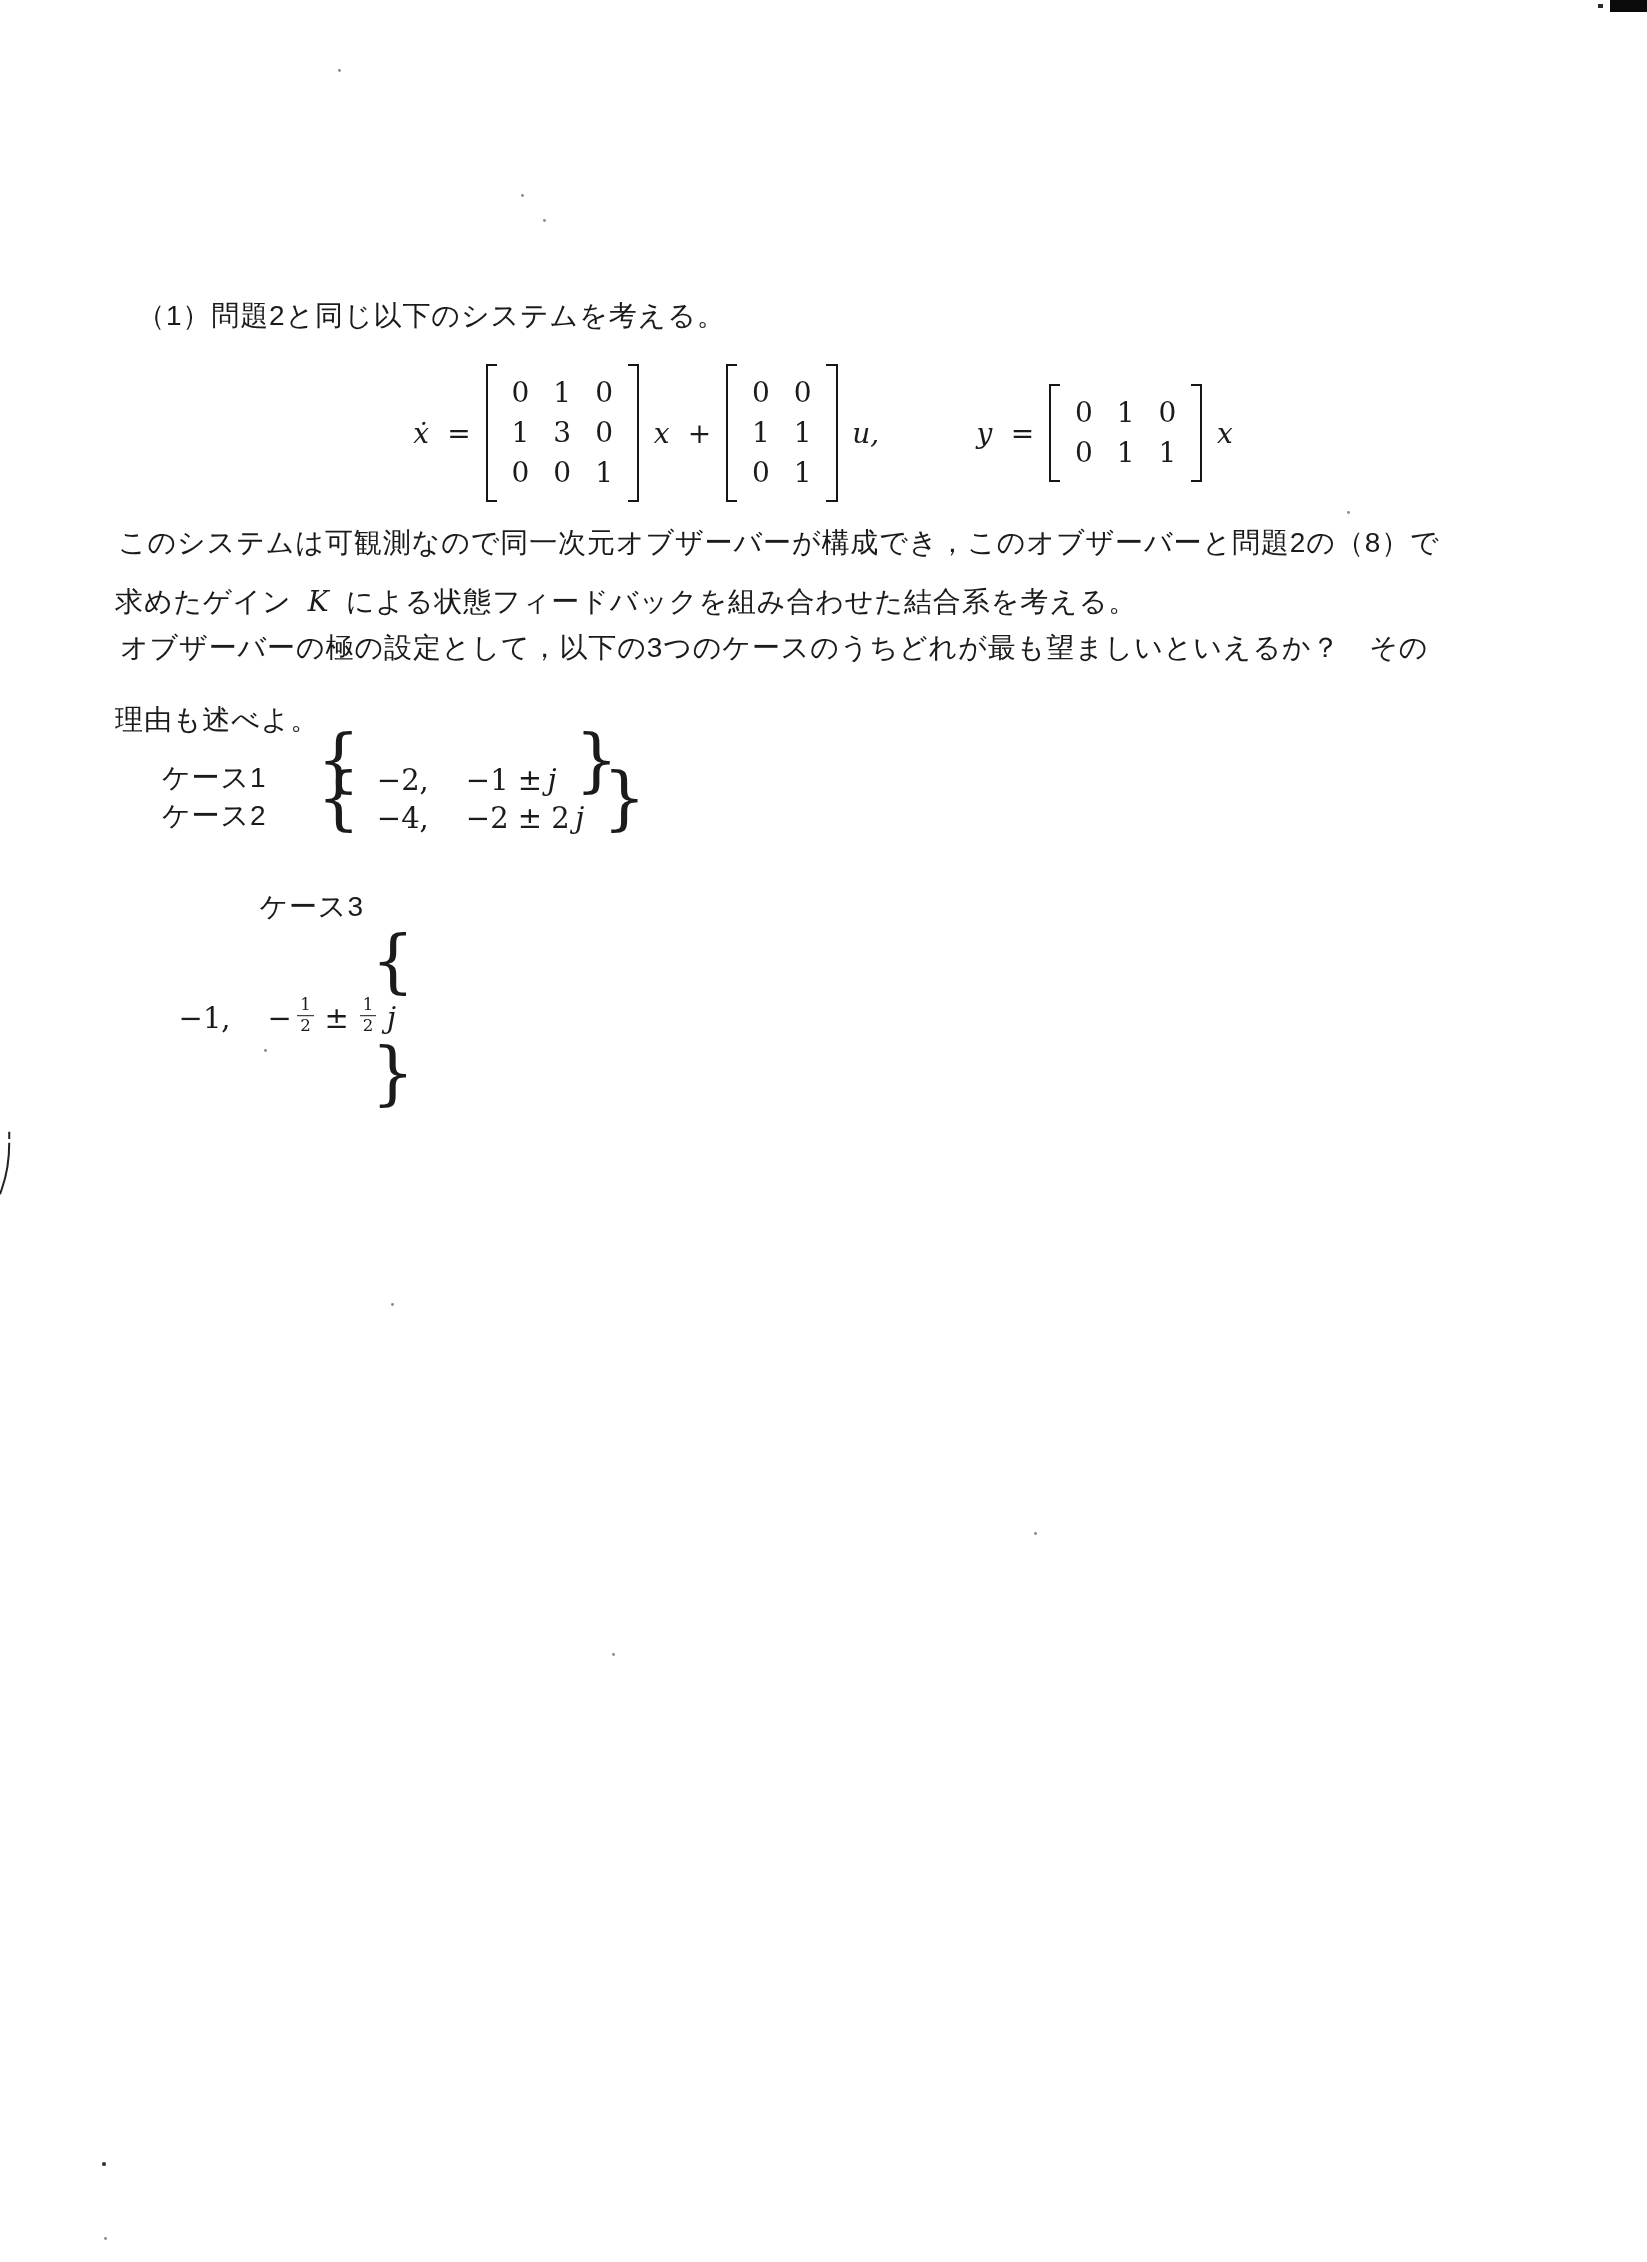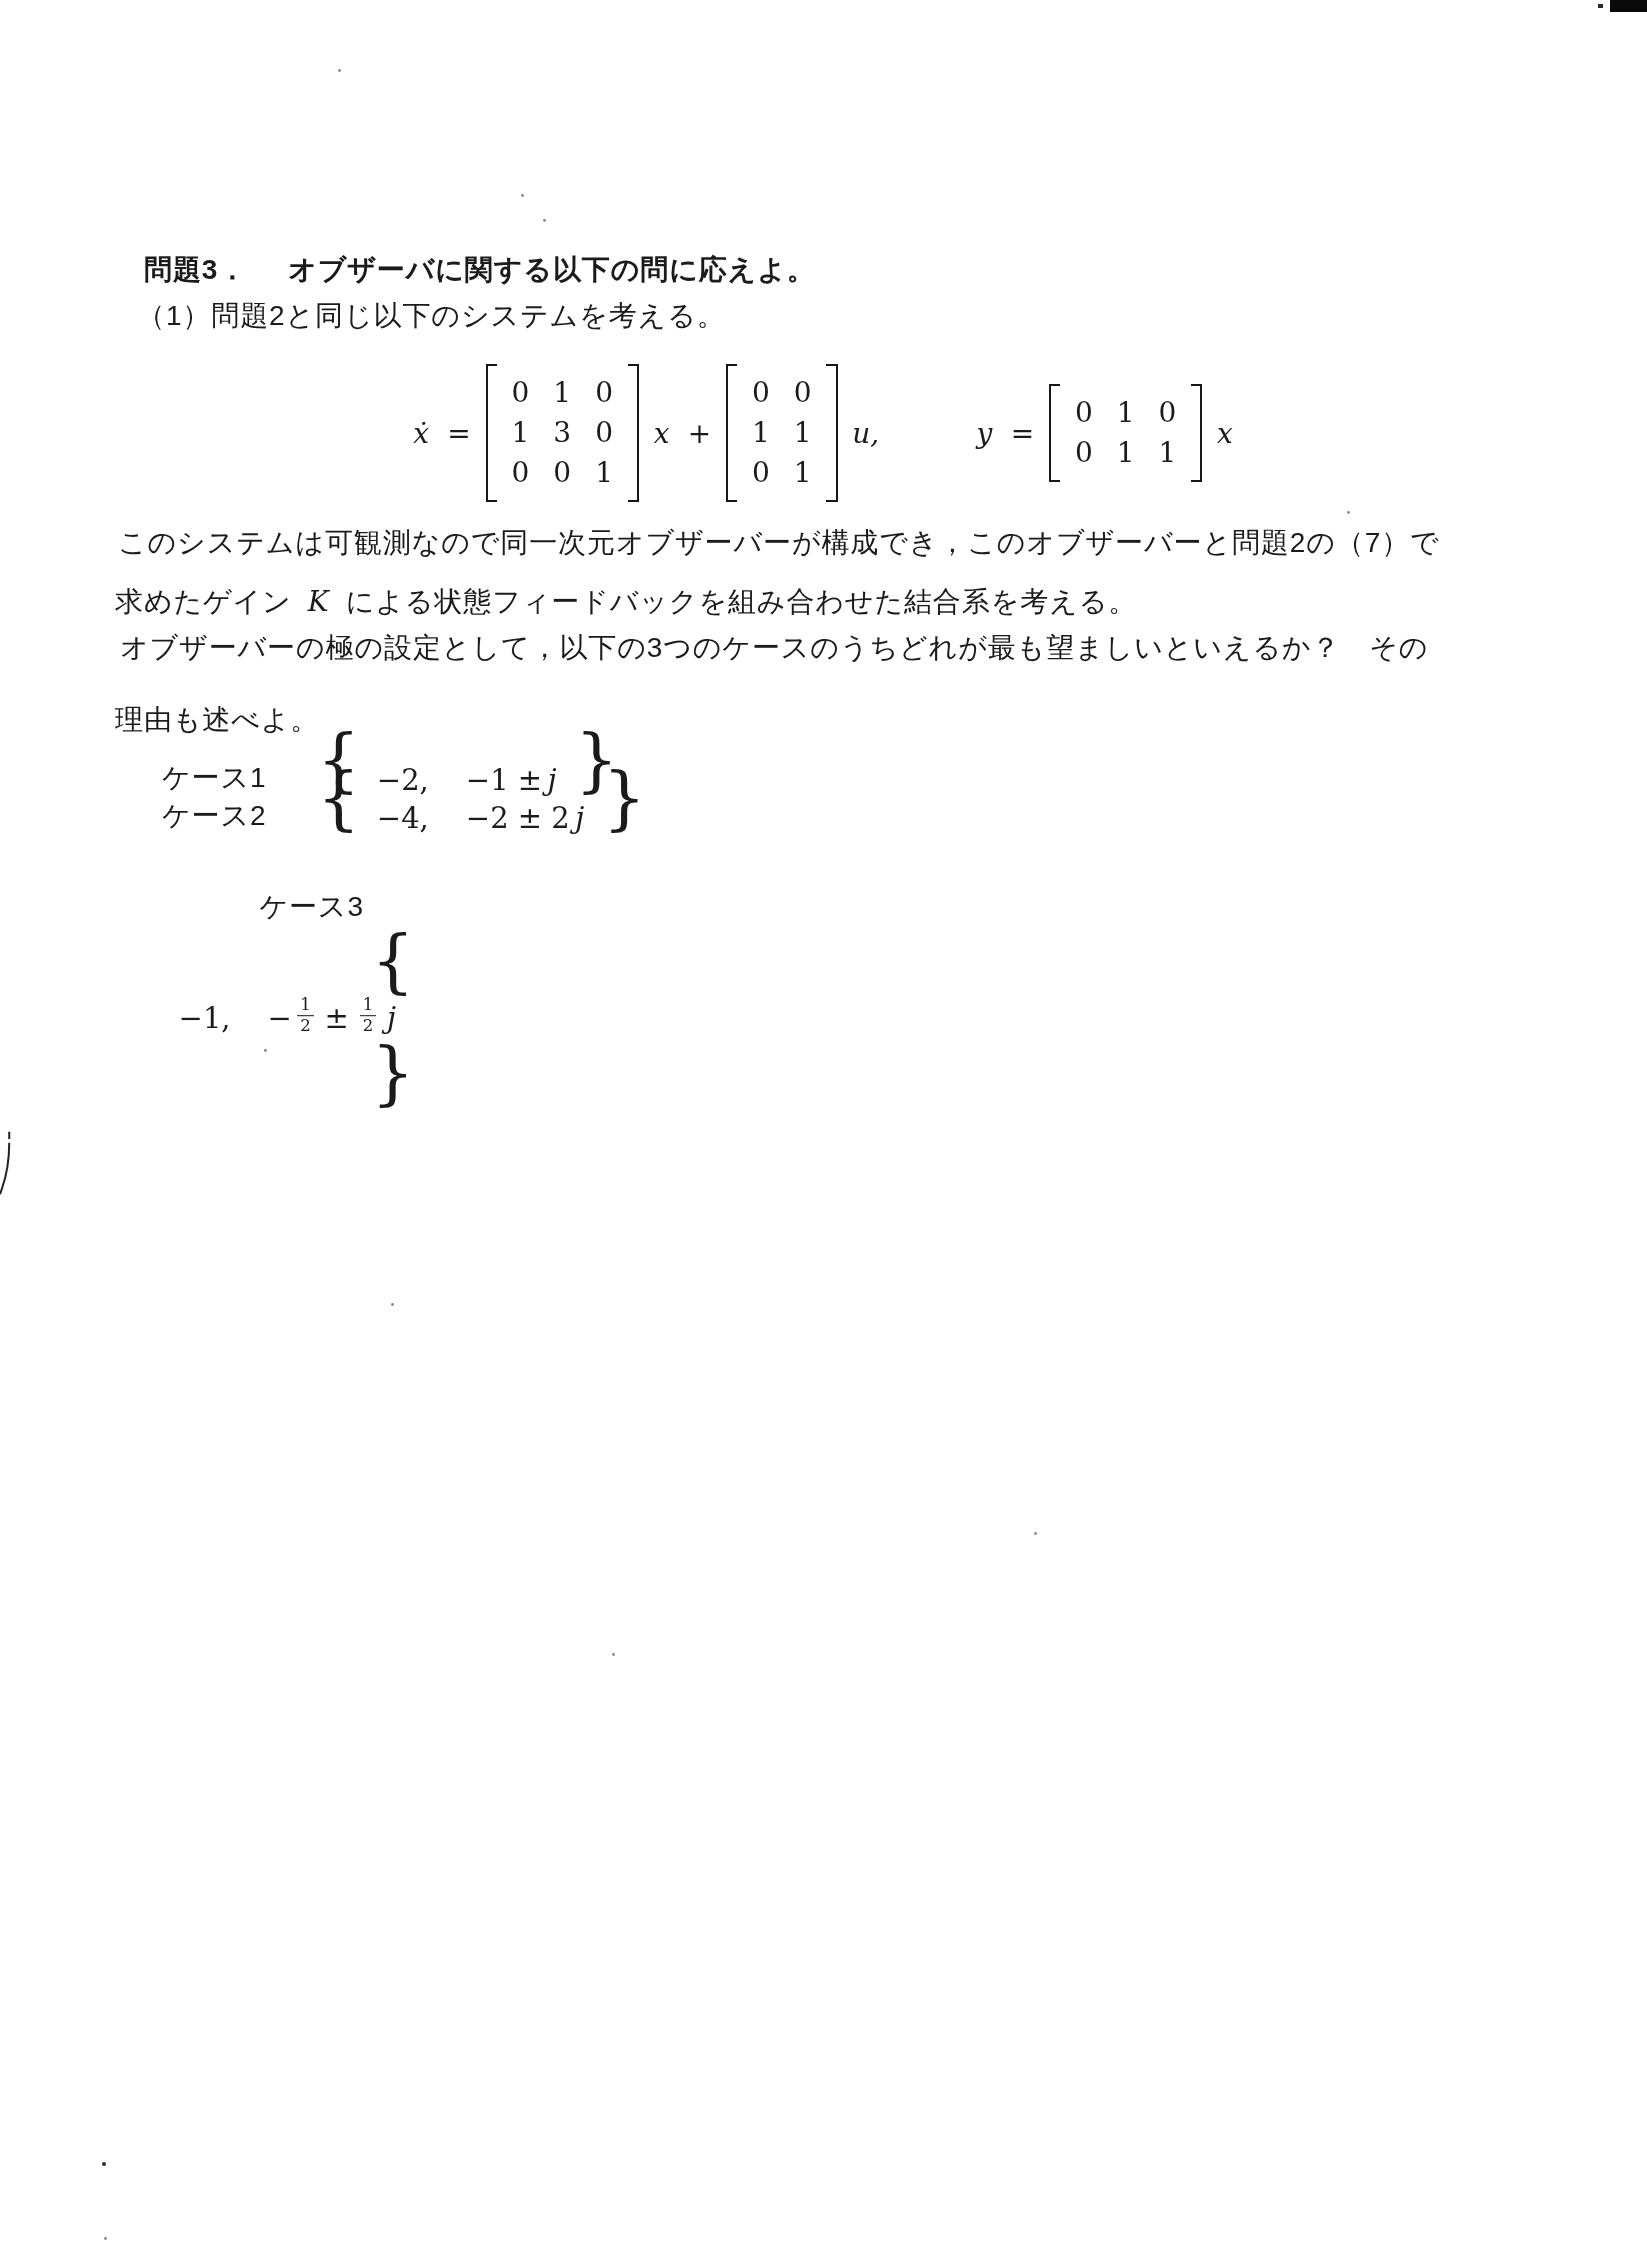--- a/index.html
+++ b/index.html
@@ -77,23 +77,20 @@
   <div class="speck" style="left:521px; top:194px;"></div>
   <div class="speck" style="left:543px; top:219px;"></div>
   <div class="speck" style="left:1347px; top:511px;"></div>
   <div class="speck" style="left:264px; top:1049px;"></div>
   <div class="speck" style="left:391px; top:1303px;"></div>
   <div class="speck" style="left:612px; top:1653px;"></div>
   <div class="speck" style="left:1034px; top:1532px;"></div>
   <div class="speck dark" style="left:102px; top:2162px;"></div>
   <div class="speck" style="left:104px; top:2237px;"></div>
 
-  <div class="line title-line" style="top:251px; left:144px;">
-    <span class="t-label">問題3．</span><span>オブザーバに関する以下の問に応えよ。</span>
-  </div>
 
   <div class="line" style="top:297px; left:137px;">
     <span>（1）</span><span>問題2と同じ以下のシステムを考える。</span>
   </div>
 
   <div class="equation">
     <span class="mvar">ẋ</span>
     <span class="mop">=</span>
 
     <span class="matrix">
@@ -142,21 +139,21 @@
         <span>0</span>
         <span>1</span>
         <span>1</span>
       </span>
       <span class="bkt bkt-r"></span>
     </span>
 
     <span class="mvar">x</span>
   </div>
 
-  <div class="line" style="top:524px; left:118px;">このシステムは可観測なので同一次元オブザーバーが構成でき，このオブザーバーと問題2の（7）で</div>
+  <div class="line" style="top:524px; left:118px;">このシステムは可観測なので同一次元オブザーバーが構成でき，このオブザーバーと問題2の（8）で</div>
   <div class="line" style="top:583px; left:115px;">
     <span>求めたゲイン</span>
     <span class="mvar" style="font-family:'DejaVu Serif',serif; margin:0 7.4px;">K</span>
     <span>による状態フィードバックを組み合わせた結合系を考える。</span>
   </div>
 
   <div class="line" style="top:629px; left:120px;">オブザーバーの極の設定として，以下の3つのケースのうちどれが最も望ましいといえるか？　その</div>
   <div class="line" style="top:673px; left:115px;margin-top:28px;">理由も述べよ。</div>
 
   <div class="case-row" style="top:725px;">

